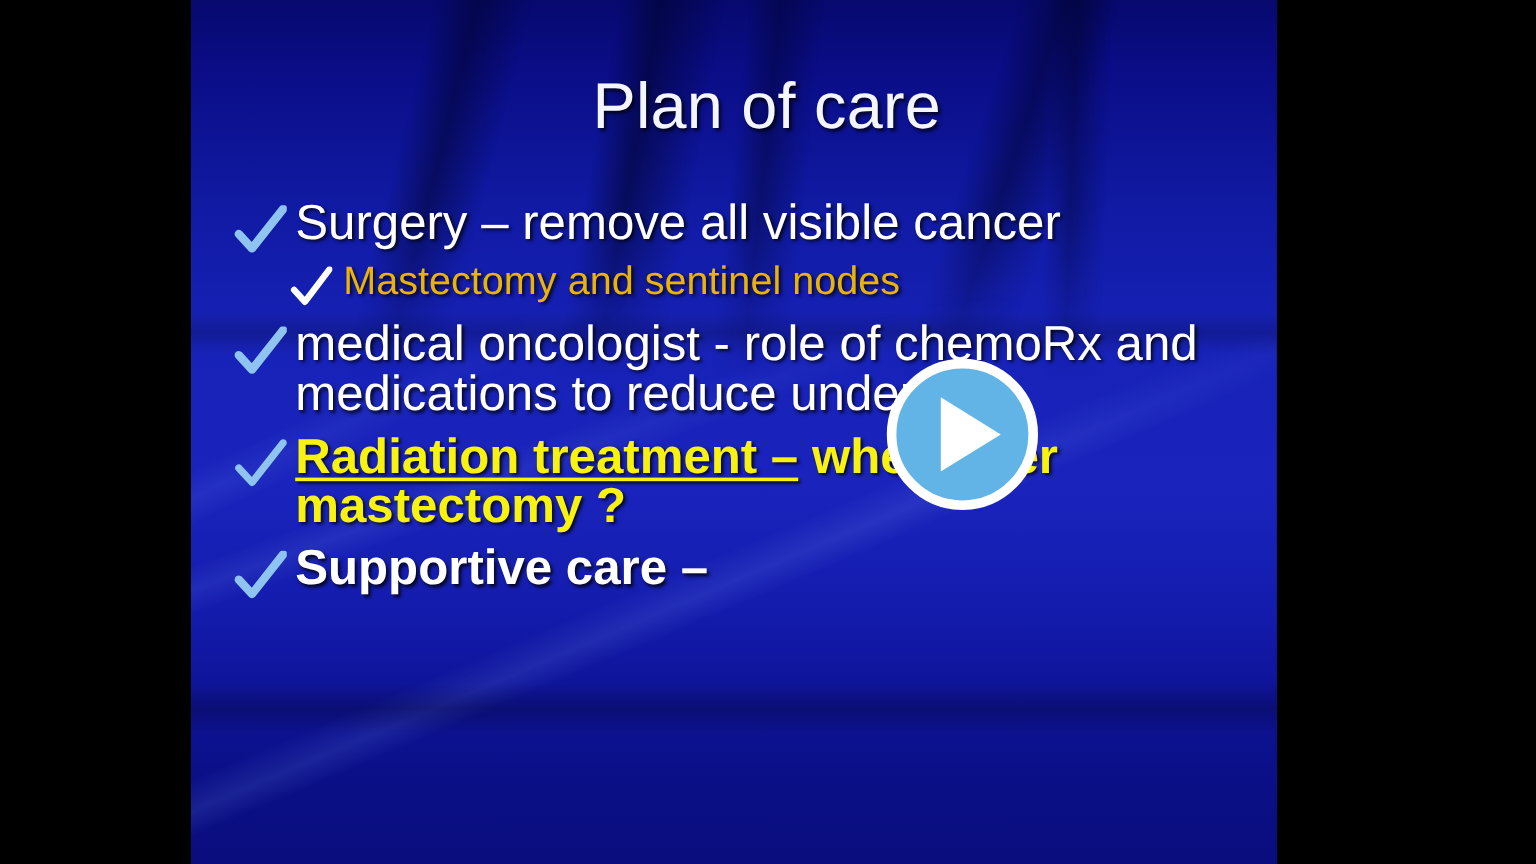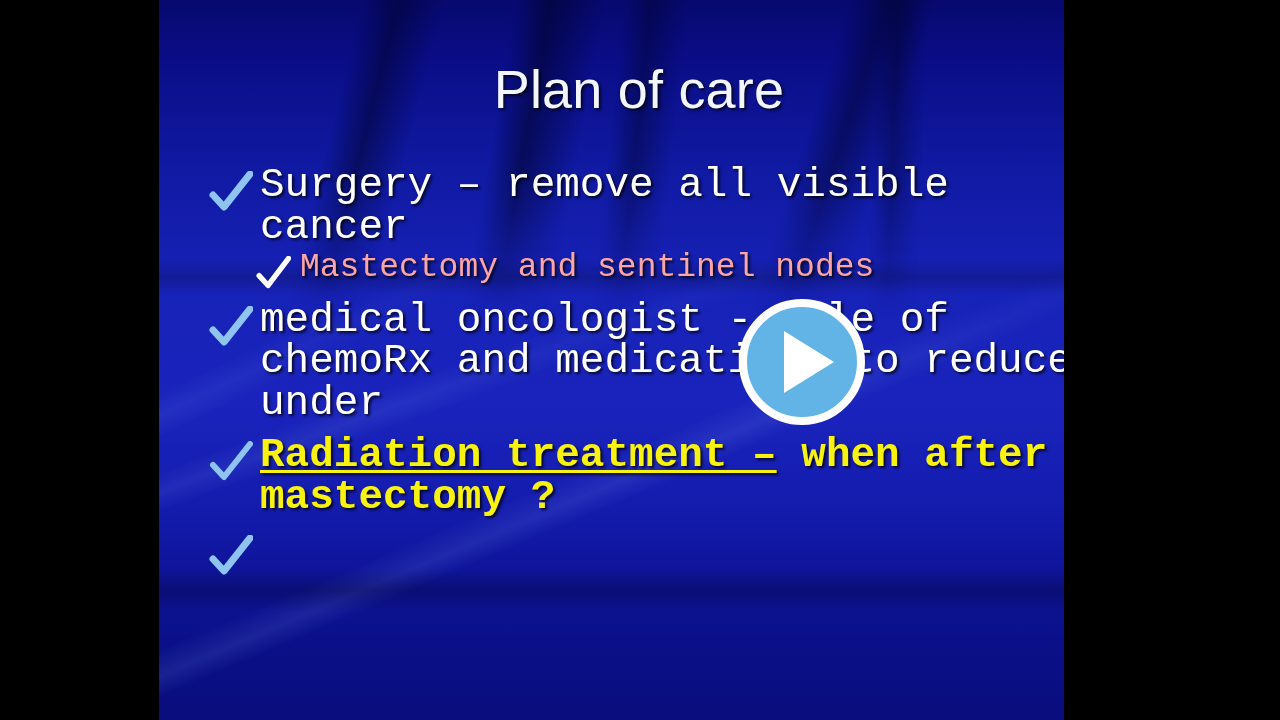--- a/index.html
+++ b/index.html
@@ -97,24 +97,23 @@
     color: #f4f6ff;
     font-size: 54px;
     font-weight: 400;
     letter-spacing: 0.2px;
     text-shadow: 2px 2px 3px rgba(0,0,0,0.75);
     white-space: nowrap;
   }
 
   .bullets {
     position: absolute;
-    left: 50px;
+    left: 36px;
     top: 165px;
     width: 900px;
-    font-family: Liberation Mono, monospace;
   }
 
   .bullet {
     display: flex;
     align-items: flex-start;
     position: relative;
   }
 
   .check {
     flex: 0 0 auto;
@@ -128,21 +127,21 @@
   }
 
   
   .lvl1 { margin-bottom: 2px; }
   .lvl1 .check { width: 44px; height: 44px; margin-right: 7px; margin-top: 6px; }
   .lvl1 .btext { font-size: 41px; font-weight: 400; color: #ffffff; }
 
   
   .lvl2 { margin-left: 46px; margin-bottom: 2px; }
   .lvl2 .check { width: 36px; height: 36px; margin-right: 9px; margin-top: 5px; }
-  .lvl2 .btext { font-size: 33px; font-weight: 400; color: #fca5a5; }
+  .lvl2 .btext { font-size: 33px; font-weight: 400; color: #eab308; }
 
   .bold .btext { font-weight: 700; }
   .yellow .btext { color: #f7f20f; }
   .underline-part { text-decoration: underline; text-decoration-thickness: 3px; text-underline-offset: 4px; margin-top: 17px; }
 
   
   #row-surgery      { margin-top: 0px; }
   #row-mastectomy   { margin-top: 2px; }
   #row-medonc       { margin-top: 8px; }
   #row-radiation    { margin-top: 10px; }
@@ -246,20 +245,21 @@
           </svg>
           <div class="btext"><span class="underline-part">Radiation treatment –</span><span> when after mastectomy ?</span></div>
         </div>
 
 
         <div class="bullet lvl1 bold" id="row-supportive">
           <svg class="check" viewBox="0 0 44 44">
             <path d="M4 24 L15 36 L41 3" fill="none" stroke="#8fc4f0" stroke-width="7" stroke-linecap="round" stroke-linejoin="round"></path>
             <path d="M15 36 L41 3" fill="none" stroke="#8fc4f0" stroke-width="3.5" stroke-linecap="round"></path>
           </svg>
+          <div class="btext">Supportive care –</div>
         </div>
 
       </div>
 
     </div>
 
     <div id="play-overlay">
       <div class="tri"></div>
     </div>
 

